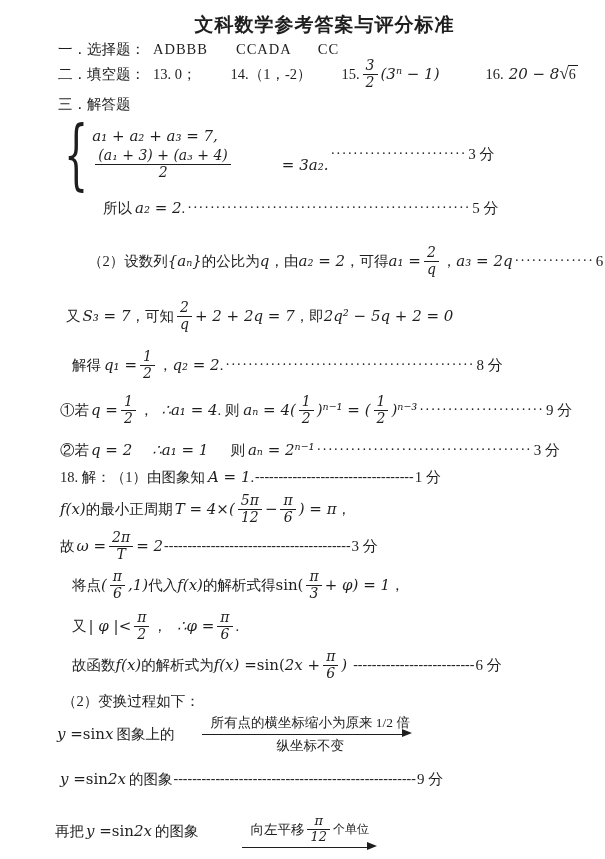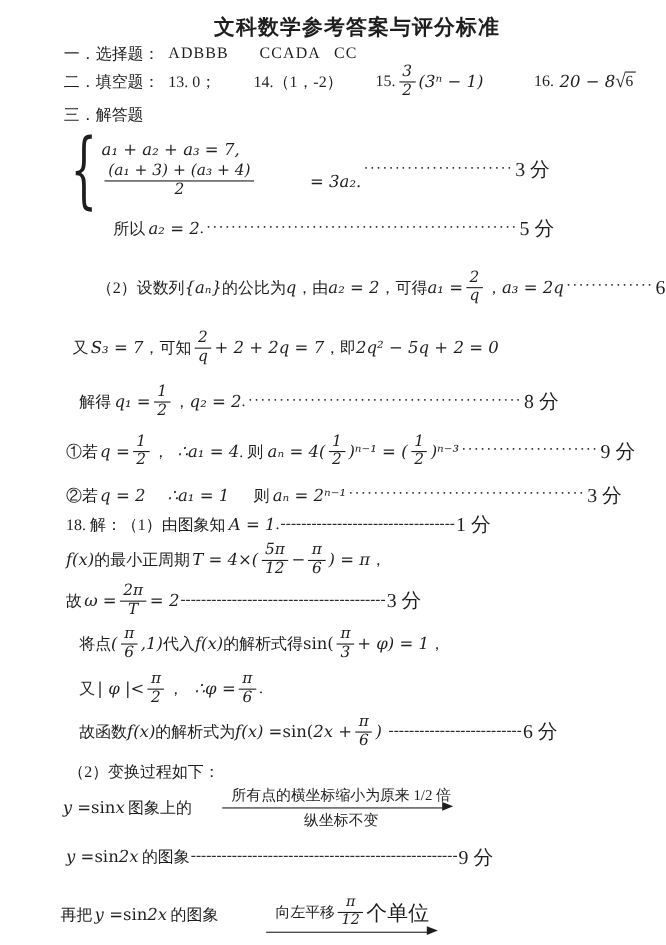--- a/index.html
+++ b/index.html
@@ -10,21 +10,21 @@
          letter-spacing:1px;padding-left:44px;}
   .t{font-size:14.5px;}
   .m{font-family:"DejaVu Serif","Liberation Serif",serif;font-style:italic;font-size:15px;}
   .rm{font-family:"DejaVu Serif","Liberation Serif",serif;font-style:normal;font-size:15px;}
   .frac{display:inline-flex;flex-direction:column;align-items:center;line-height:1.12;
         font-family:"DejaVu Serif","Liberation Serif",serif;font-style:italic;font-size:14px;margin:0 3px;}
   .frac .num{padding:0 3px;}
   .frac .den{align-self:stretch;text-align:center;border-top:1px solid #1e1e1e;padding:0 3px;}
   .dots{font-size:14px;letter-spacing:1px;margin:0 2px;overflow:hidden;}
   .dash{font-size:14px;margin:0 1px;overflow:hidden;}
-  .score{font-size:18px;text-align:right;}
+  .score{font-size:15px;text-align:right;}
   .brace{display:inline-block;font-family:"DejaVu Serif",serif;font-weight:200;font-size:76px;
          line-height:0.9;transform:scaleX(0.5);margin:0 -8px 0 -10px;}
   .sys{display:inline-flex;flex-direction:column;align-items:flex-start;gap:3px;}
   .sysrow{display:inline-flex;align-items:center;gap:48px;}
   .radical{display:inline-flex;align-items:flex-start;}
   .radsign{font-size:17px;line-height:1;}
   .radbody{border-top:1.2px solid #1e1e1e;margin-left:-1px;padding:1px 2px 0 1px;font-size:14px;}
   .arrowbox{display:inline-flex;flex-direction:column;align-items:stretch;}
   .arrowtop{display:inline-flex;align-items:center;justify-content:center;font-size:13.5px;padding:0 8px 2px 8px;}
   .arrowline{position:relative;height:0;border-top:1.6px solid #1e1e1e;align-self:stretch;}
@@ -36,21 +36,21 @@
 <body>
 
 <div class="page">
 
   <div class="title">文科数学参考答案与评分标准</div>
 
   <div class="line" style="top:40px;left:58px;">
     <span class="t">一．选择题：</span>
     <span class="t" style="margin-left:8px;letter-spacing:1px;">ADBBB</span>
     <span class="t" style="margin-left:28px;letter-spacing:1px;">CCADA</span>
-    <span class="t" style="margin-left:12px;letter-spacing:1px;">CC</span>
+    <span class="t" style="margin-left:26px;letter-spacing:1px;">CC</span>
   </div>
 
   <div class="line" style="top:56px;left:58px;height:36px;">
     <span class="t">二．填空题：</span>
     <span class="t" style="margin-left:8px;">13.  0；</span>
     <span class="t" style="margin-left:34px;">14.（1，-2）</span>
     <span class="t" style="margin-left:30px;">15.</span>
     <span class="frac">
       <span class="num">3</span>
       <span class="den">2</span>
@@ -295,21 +295,21 @@
     <span class="rm">sin </span>
     <span class="m">2x</span>
     <span class="t" style="margin-left:3px;">的图象</span>
     <span class="arrowbox" style="margin-left:44px;">
       <span class="arrowtop">
         <span class="t" style="font-size:13.5px;">向左平移</span>
         <span class="frac" style="font-size:13px;">
           <span class="num">π</span>
           <span class="den">12</span>
         </span>
-        <span class="t" style="font-size:19px;">个单位</span>
+        <span class="t" style="font-size:12px;">个单位</span>
       </span>
       <span class="arrowline" style="margin-right:8px;">
           <span class="arrowhead"></span>
         </span>
     </span>
   </div>
 
 </div>
 
 </body></html>

